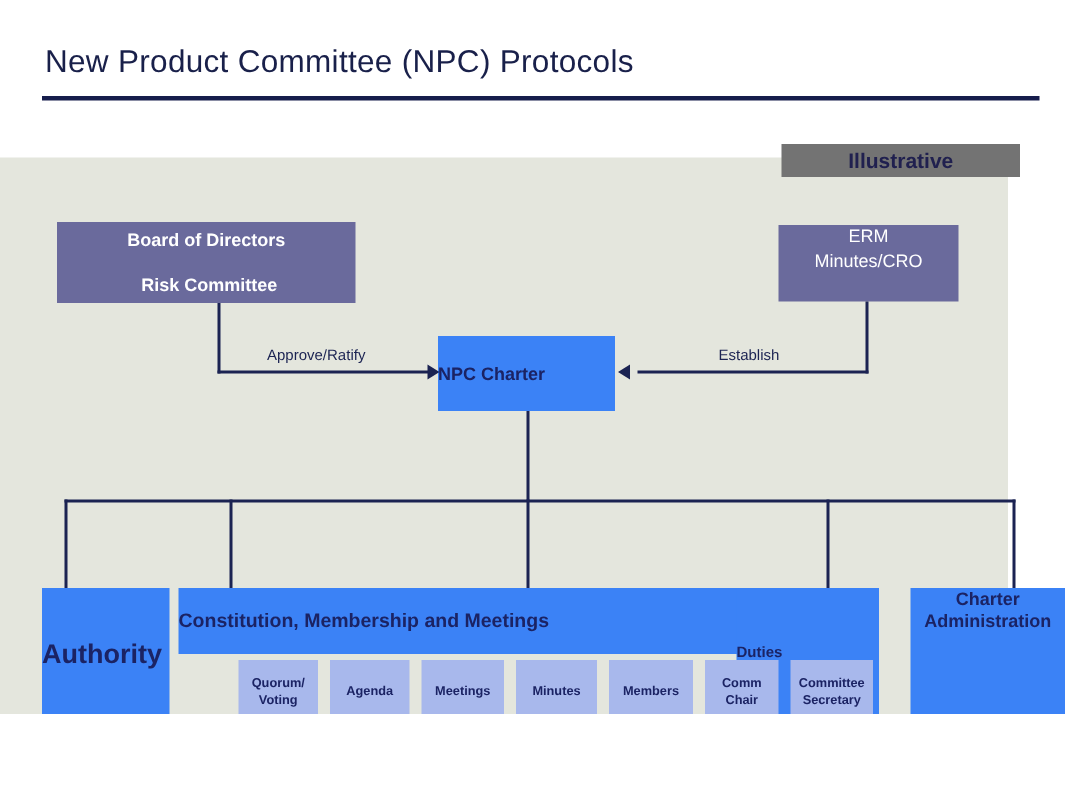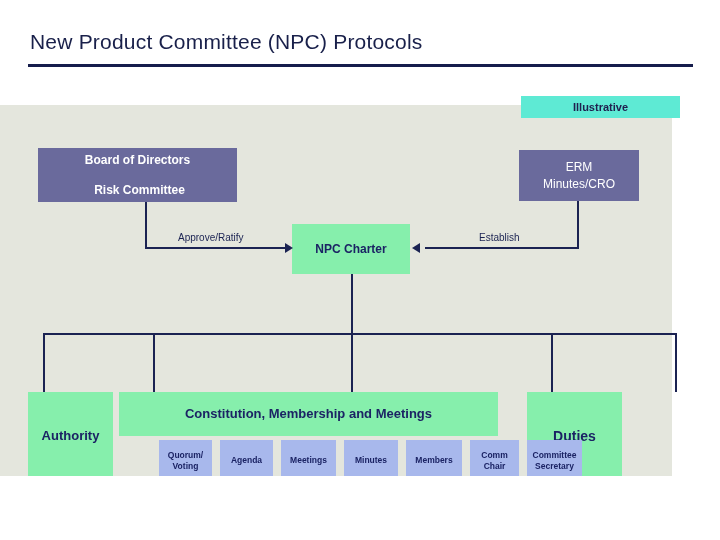--- a/index.html
+++ b/index.html
@@ -49,47 +49,47 @@
     background: #e4e6dd;
   }
 
   
   #illustrative-badge {
     position: absolute;
     left: 521px;
     top: 96px;
     width: 159px;
     height: 22px;
-    background: #5eead4;
+    background: #737373;
     color: #20204f;
-    font-size: 11px;
+    font-size: 14px;
     font-weight: bold;
     display: flex;
     align-items: center;
     justify-content: center;
   }
 
   
   .box {
     position: absolute;
     display: flex;
     align-items: center;
-    justify-content: center;
+    justify-content: flex-start;
     text-align: center;
     box-sizing: border-box;
     line-height: 1.25;
   }
   .box-purple {
     background: #6a6a9c;
     color: #ffffff;
     font-size: 12px;
     font-weight: bold;
   }
   .box-blue {
-    background: #86efac;
+    background: #3b82f6;
     color: #1b2364;
     font-weight: bold;
   }
 
   #box-board {
     left: 38px; top: 148px; width: 199px; height: 54px;
     flex-direction: column;
     justify-content: space-between;
     padding: 5px 0 4px 0;
   }
@@ -128,29 +128,29 @@
   .edge-label {
     position: absolute;
     font-size: 10px;
     color: #1b2352;
     white-space: nowrap;
   }
 
   
   #box-authority {
     left: 28px; top: 392px; width: 85px; height: 89px;
-    font-size: 13px;
+    font-size: 18px;
   }
   #box-constitution {
     left: 119px; top: 392px; width: 379px; height: 44px;
     font-size: 13px;
   }
   #box-duties {
-    left: 527px; top: 392px; width: 95px; height: 89px;
-    font-size: 14px;
+    left: 491px; top: 392px; width: 95px; height: 89px;
+    font-size: 10px;
   }
   #box-charter-admin {
     left: 607px; top: 392px; width: 103px; height: 89px;
     font-size: 12px;
     flex-direction: column;
   }
 
   #subrow {
     position: absolute;
     left: 119px;
@@ -233,20 +233,24 @@
   </div>
 
   <div class="box box-blue" id="box-constitution">
     <span>Constitution, Membership and Meetings</span>
   </div>
 
   <div class="box box-blue" id="box-duties">
     <span>Duties</span>
   </div>
 
+  <div class="box box-blue" id="box-charter-admin">
+    <span>Charter</span>
+    <span>Administration</span>
+  </div>
 
   <div id="subrow">
     <div class="subbox" style="flex:0 0 53px;">
       <span>
         <span>Quorum/</span><br>
         <span>Voting</span>
       </span>
     </div>
     <div class="subbox" style="flex:0 0 53px;">
       <span>Agenda</span>

